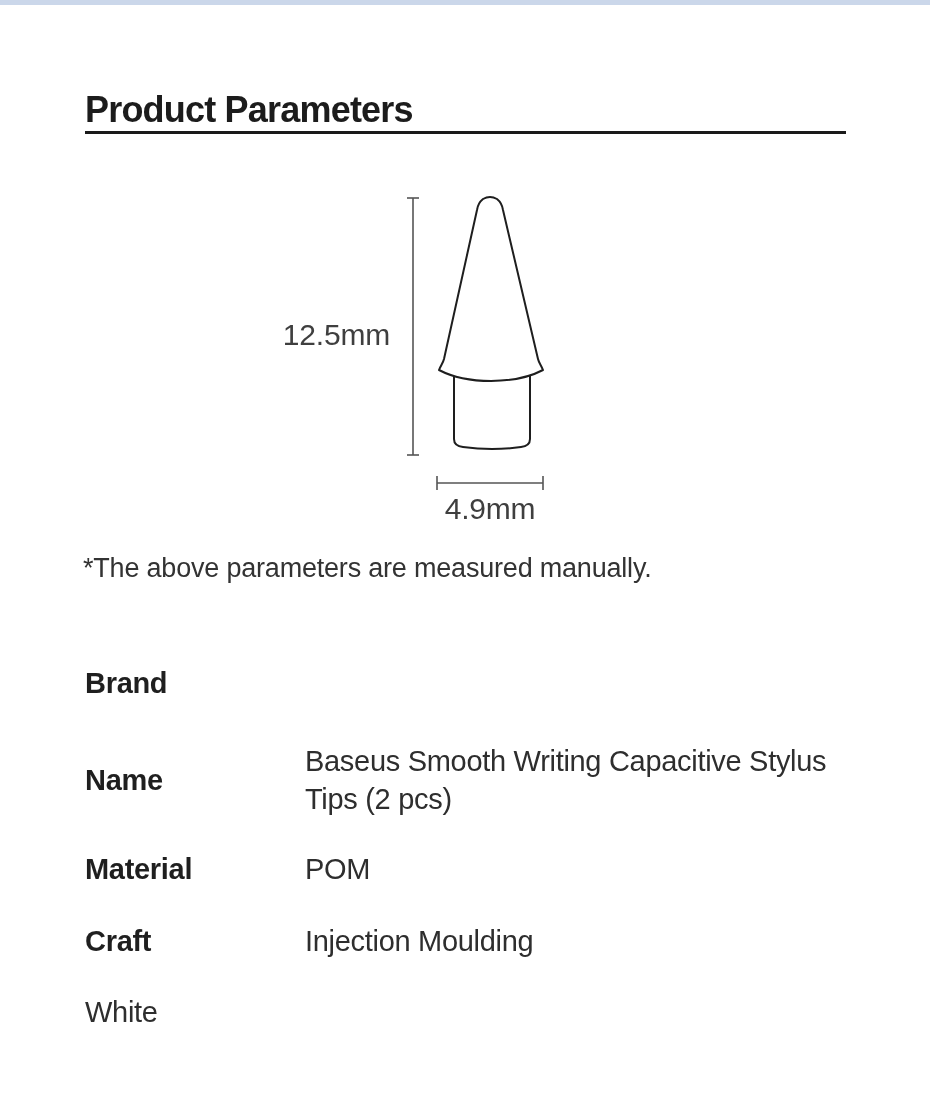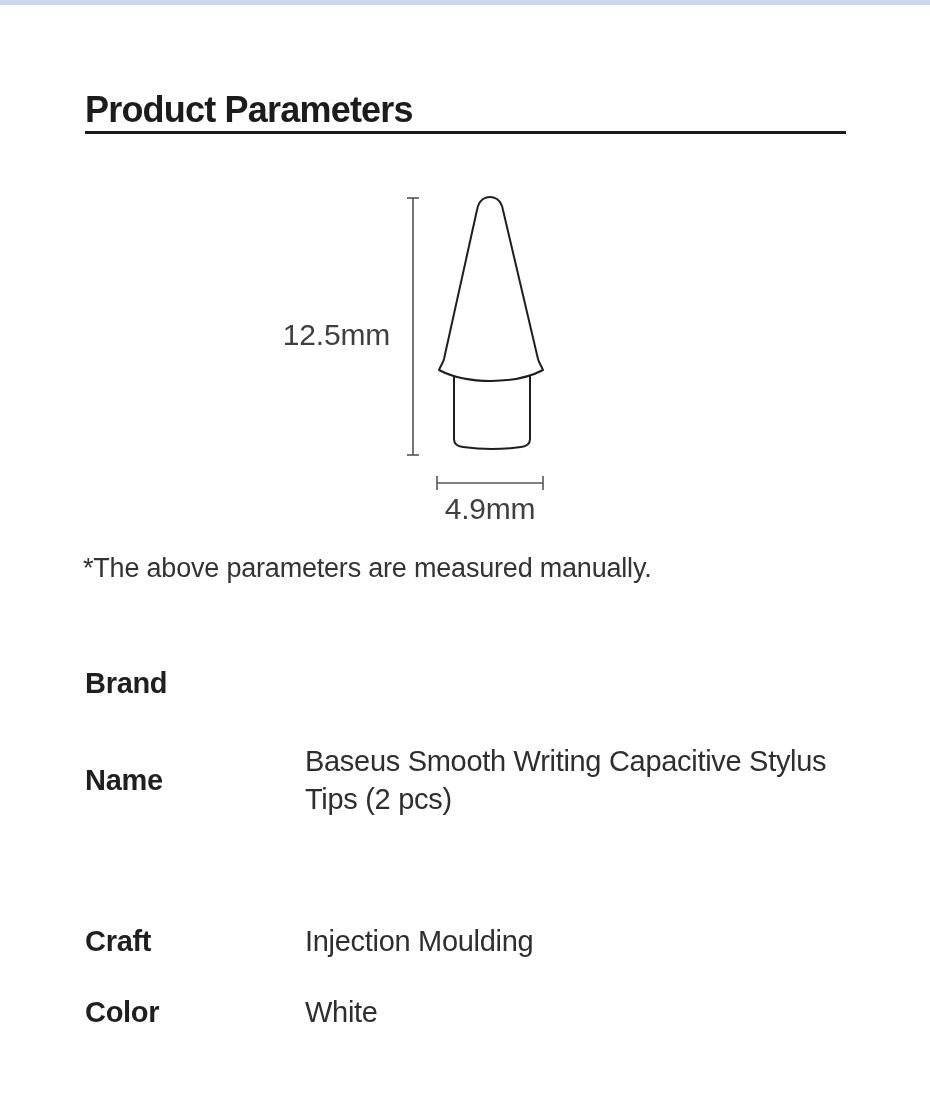--- a/index.html
+++ b/index.html
@@ -138,24 +138,27 @@
 
   <div class="spec-row row-brand">
     <div class="spec-label">Brand</div>
   </div>
 
   <div class="spec-row row-name">
     <div class="spec-label">Name</div>
     <div class="spec-value">Baseus Smooth Writing Capacitive Stylus Tips (2 pcs)</div>
   </div>
 
+  <div class="spec-row row-material">
+    <div class="spec-label">Material</div>
+    <div class="spec-value">POM</div>
+  </div>
 
   <div class="spec-row row-craft">
     <div class="spec-label">Craft</div>
     <div class="spec-value">Injection Moulding</div>
   </div>
 
   <div class="spec-row row-color">
-    <div class="spec-label">Color</div>
     <div class="spec-value">White</div>
   </div>
 
 </div>
 
 </body></html>

